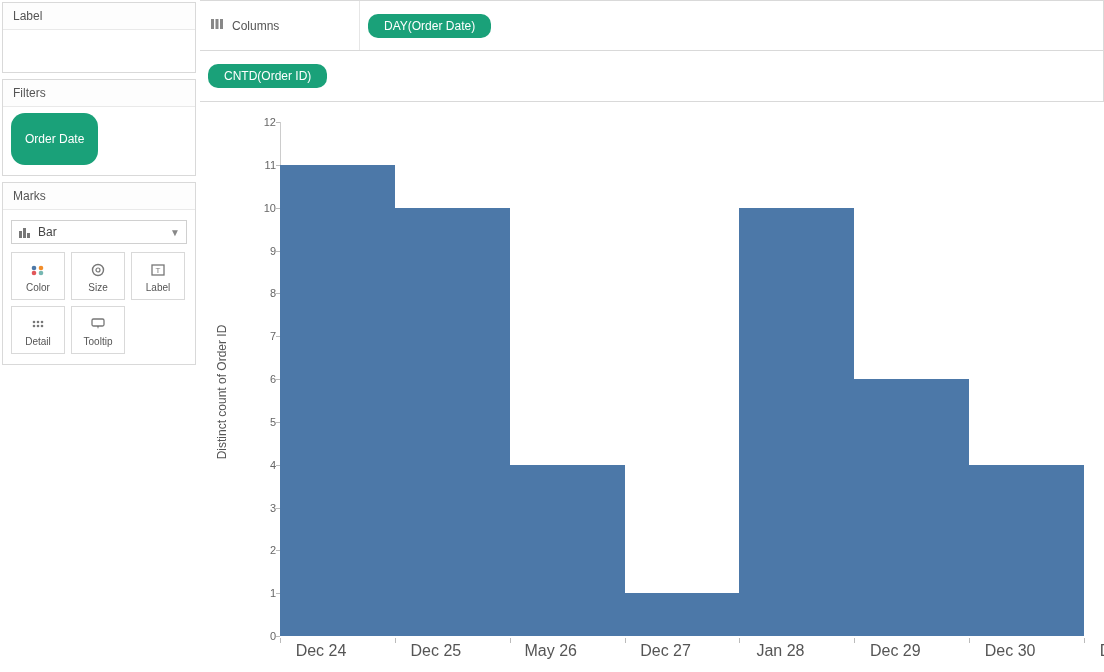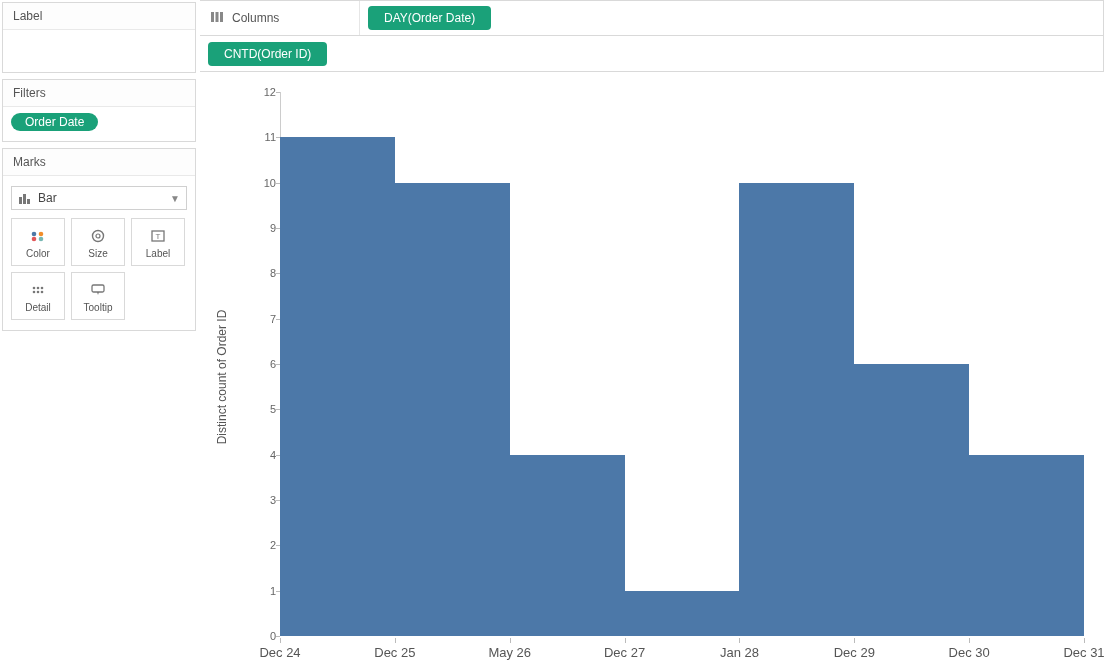--- a/index.html
+++ b/index.html
@@ -37,28 +37,28 @@
   }
   .card-body {
     padding: 6px 8px 10px 8px;
   }
   .pages-card .card-body { min-height: 42px; }
   .pill {
     display: inline-block;
     background: #1aa179;
     color: #fff;
     border-radius: 14px;
-    padding: 1px 14px;
+    padding: 18px 14px;
     font-size: 12px;
     line-height: 16px;
   }
   .shelf-pill {
     background: #1aa179;
     color: #fff;
-    border-radius: 4px;
+    border-radius: 10px;
     padding: 4px 16px;
     font-size: 12px;
     line-height: 16px;
     display: inline-block;
   }
   .marks-select {
     border: 1px solid #d0d0d0;
     display: flex;
     align-items: center;
     justify-content: space-between;
@@ -102,21 +102,21 @@
     flex: 1;
     display: flex;
     flex-direction: column;
   }
   .shelf-row {
     display: flex;
     align-items: center;
     border: 1px solid #d9d9d9;
     border-left: none;
     background: #fff;
-    height: 36px;
+    height: 51px;
   }
   .shelf-row + .shelf-row { border-top: none; }
   .shelf-label {
     width: 160px;
     display: flex;
     align-items: center;
     gap: 8px;
     padding: 0 10px;
     color: #555;
     border-right: 1px solid #e6e6e6;
@@ -205,23 +205,24 @@
     position: absolute;
     left: 60px;
     right: 10px;
     bottom: 4px;
     height: 22px;
   }
   .x-label {
     position: absolute;
     bottom: 4px;
     transform: translateX(-50%);
-    font-size: 13px;
+    font-size: 16px;
     color: #555;
     white-space: nowrap;
+    margin-left: 41px;
   }
   .x-tick {
     position: absolute;
     top: -4px;
     width: 1px;
     height: 5px;
     background: #bbb;
   }
 </style>
 </head>

